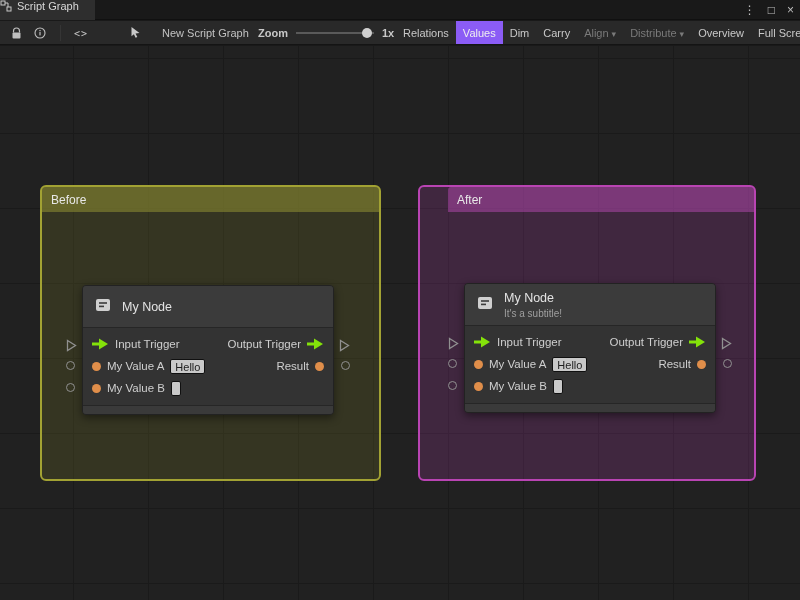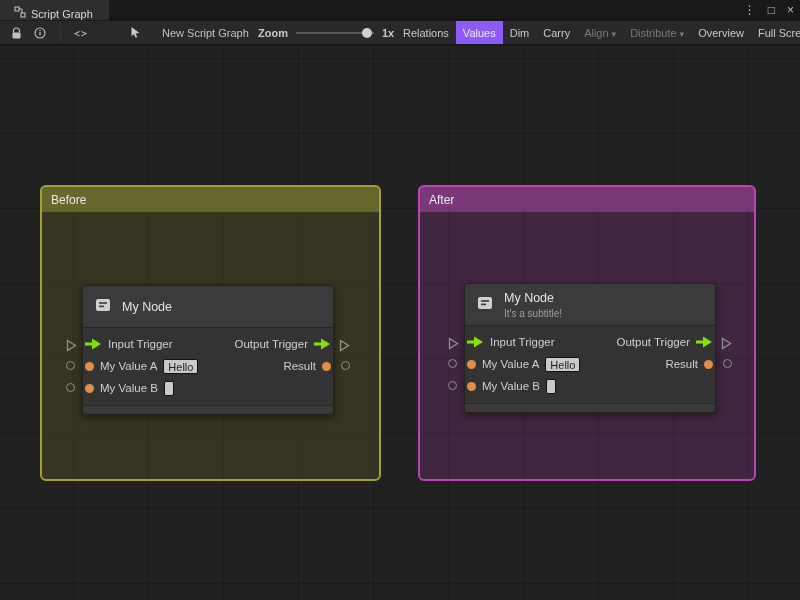--- a/index.html
+++ b/index.html
@@ -5,21 +5,21 @@
   * { margin:0; padding:0; box-sizing:border-box; }
   body { background:#000; }
   .app {
     position:relative; width:800px; height:600px; overflow:hidden;
     background:#191919; font-family:"Liberation Sans","DejaVu Sans",sans-serif;
     -webkit-font-smoothing:antialiased;
   }
 
   
   .tabbar { position:absolute; top:0; left:0; right:0; height:20px; background:#191919; border-bottom:1px solid #101010; }
-  .tab { position:absolute; left:0; top:0; height:20px; background:#2e2e2e; display:flex; align-items:flex-end; gap:5px; padding:0 16px 0 14px; color:#d8d8d8; font-size:11px; }
+  .tab { position:absolute; left:0; top:0; height:20px; background:#2e2e2e; display:flex; align-items:flex-start; gap:5px; padding:0 16px 0 0; color:#d8d8d8; font-size:11px; }
   .win-controls { position:absolute; right:6px; top:0; height:20px; display:flex; align-items:center; gap:12px; color:#bdbdbd; font-size:12px; }
   .win-controls span { cursor:default; }
 
   
   .toolbar { position:absolute; top:21px; left:0; right:0; height:24px; background:#292929; border-bottom:1px solid #141414; overflow:hidden; font-size:11px; color:#c8c8c8; }
   .tb-left { position:absolute; left:4px; top:0; height:24px; display:flex; align-items:center; }
   .tb-iconbtn { width:24px; height:24px; display:flex; align-items:center; justify-content:center; }
   .tb-sep { width:1px; height:16px; background:#1c1c1c; border-right:1px solid #353535; margin:0 8px; }
   .code-glyph { font-family:"DejaVu Sans Mono",monospace; font-size:10px; letter-spacing:1px; color:#c8c8c8; }
   .tb-graph { position:absolute; left:130px; top:0; height:24px; display:flex; align-items:center; gap:21px; color:#c2c2c2;text-align:center; }
@@ -43,33 +43,33 @@
     background-size:75px 75px, 75px 75px;
     background-position:0 12px, 73px 0;
   }
 
   
   .group { position:absolute; border-radius:6px; border:2px solid; }
   .group-header { height:25px; display:flex; align-items:center; padding:0 9px; font-size:12px; color:#e8e8e8; border-radius:3px 3px 0 0; }
   .g-before { left:40px; top:139px; width:341px; height:296px; border-color:#a2a233; background:rgba(128,128,40,0.22); }
   .g-before .group-header { background:rgba(158,158,55,0.48); }
   .g-after { left:418px; top:139px; width:338px; height:296px; border-color:#b944b3; background:rgba(162,58,158,0.24); }
-  .g-after .group-header { background:rgba(196,78,190,0.45); }
+  .g-after .group-header { background:rgba(196,78,190,0.45);margin-left:28px; }
 
   
   .node-wrap { position:absolute; width:288px; height:132px; }
   .nw-before { left:64px; top:239px; }
   .nw-after  { left:446px; top:237px; }
   .node { position:absolute; left:18px; right:18px; top:0; background:#333333; border:1px solid #222222; border-radius:4px; box-shadow:0 3px 9px rgba(0,0,0,0.45); }
   .node-header { height:42px; display:flex; align-items:center; gap:9px; padding:0 10px; background:#3b3b3b; border-bottom:1px solid #262626; border-radius:3px 3px 0 0; }
   .node-titles { display:flex; flex-direction:column; justify-content:center; }
   .node-title { font-size:12.5px; color:#e3e3e3; }
   .node-subtitle { font-size:10px; color:#9f9f9f; margin-top:3px; }
   .node-rows { padding:5px 0 6px; }
-  .row { height:22px; display:flex; align-items:center; padding:0 2px; gap:6px; font-size:11.5px; color:#cfcfcf; }
+  .row { height:22px; display:flex; align-items:center; padding:0 9px; gap:6px; font-size:11.5px; color:#cfcfcf; }
   .spacer { flex:1; }
   .value-dot { width:9px; height:9px; border-radius:50%; background:#e08e4a; flex:none; }
   .flow-arrow { display:flex; flex:none; }
   .field { background:#c9c9c9; color:#1d1d1d; border:1px solid #101010; border-radius:2px; height:15px; line-height:14px; font-size:11px; padding:0 4px; min-width:9px; }
   .node-footer { height:9px; background:#3a3a3a; border-top:1px solid #262626; border-radius:0 0 3px 3px; }
 
   
   .conn { position:absolute; }
   .conn-circle { width:9px; height:9px; border:1px solid #909090; border-radius:50%; background:transparent; }
   .cl { left:2px; }  .cr { right:2px; }

